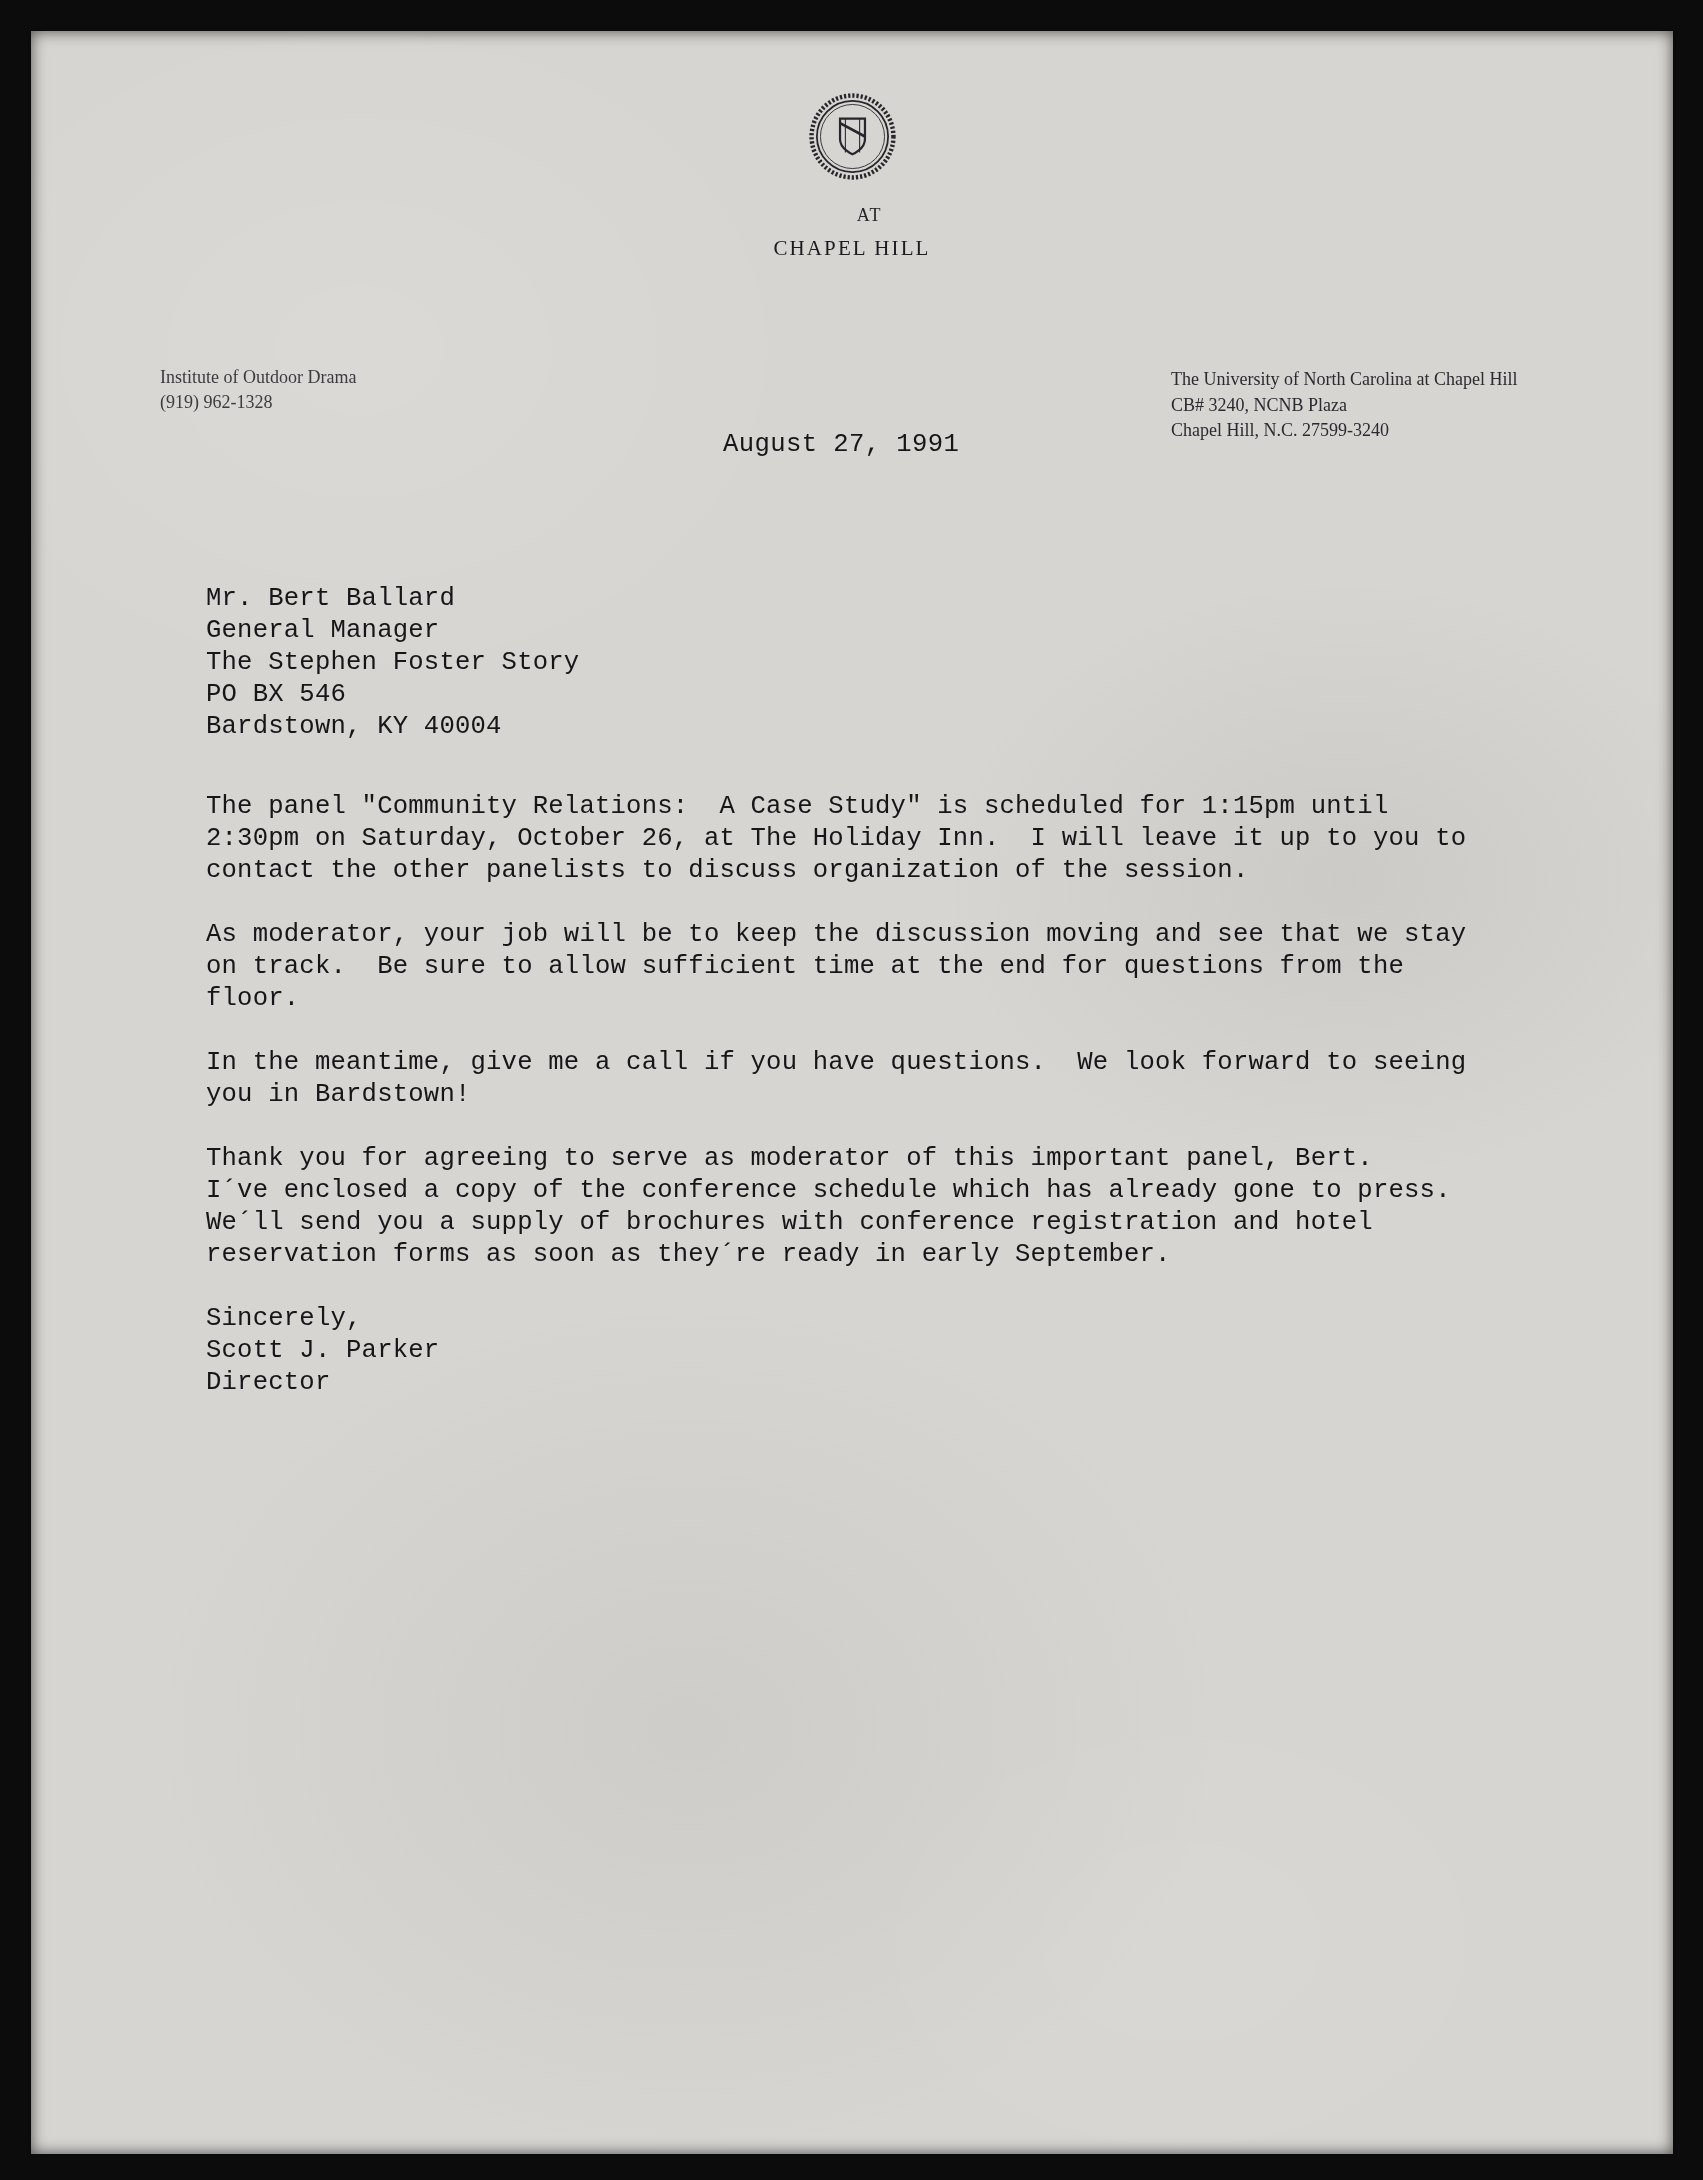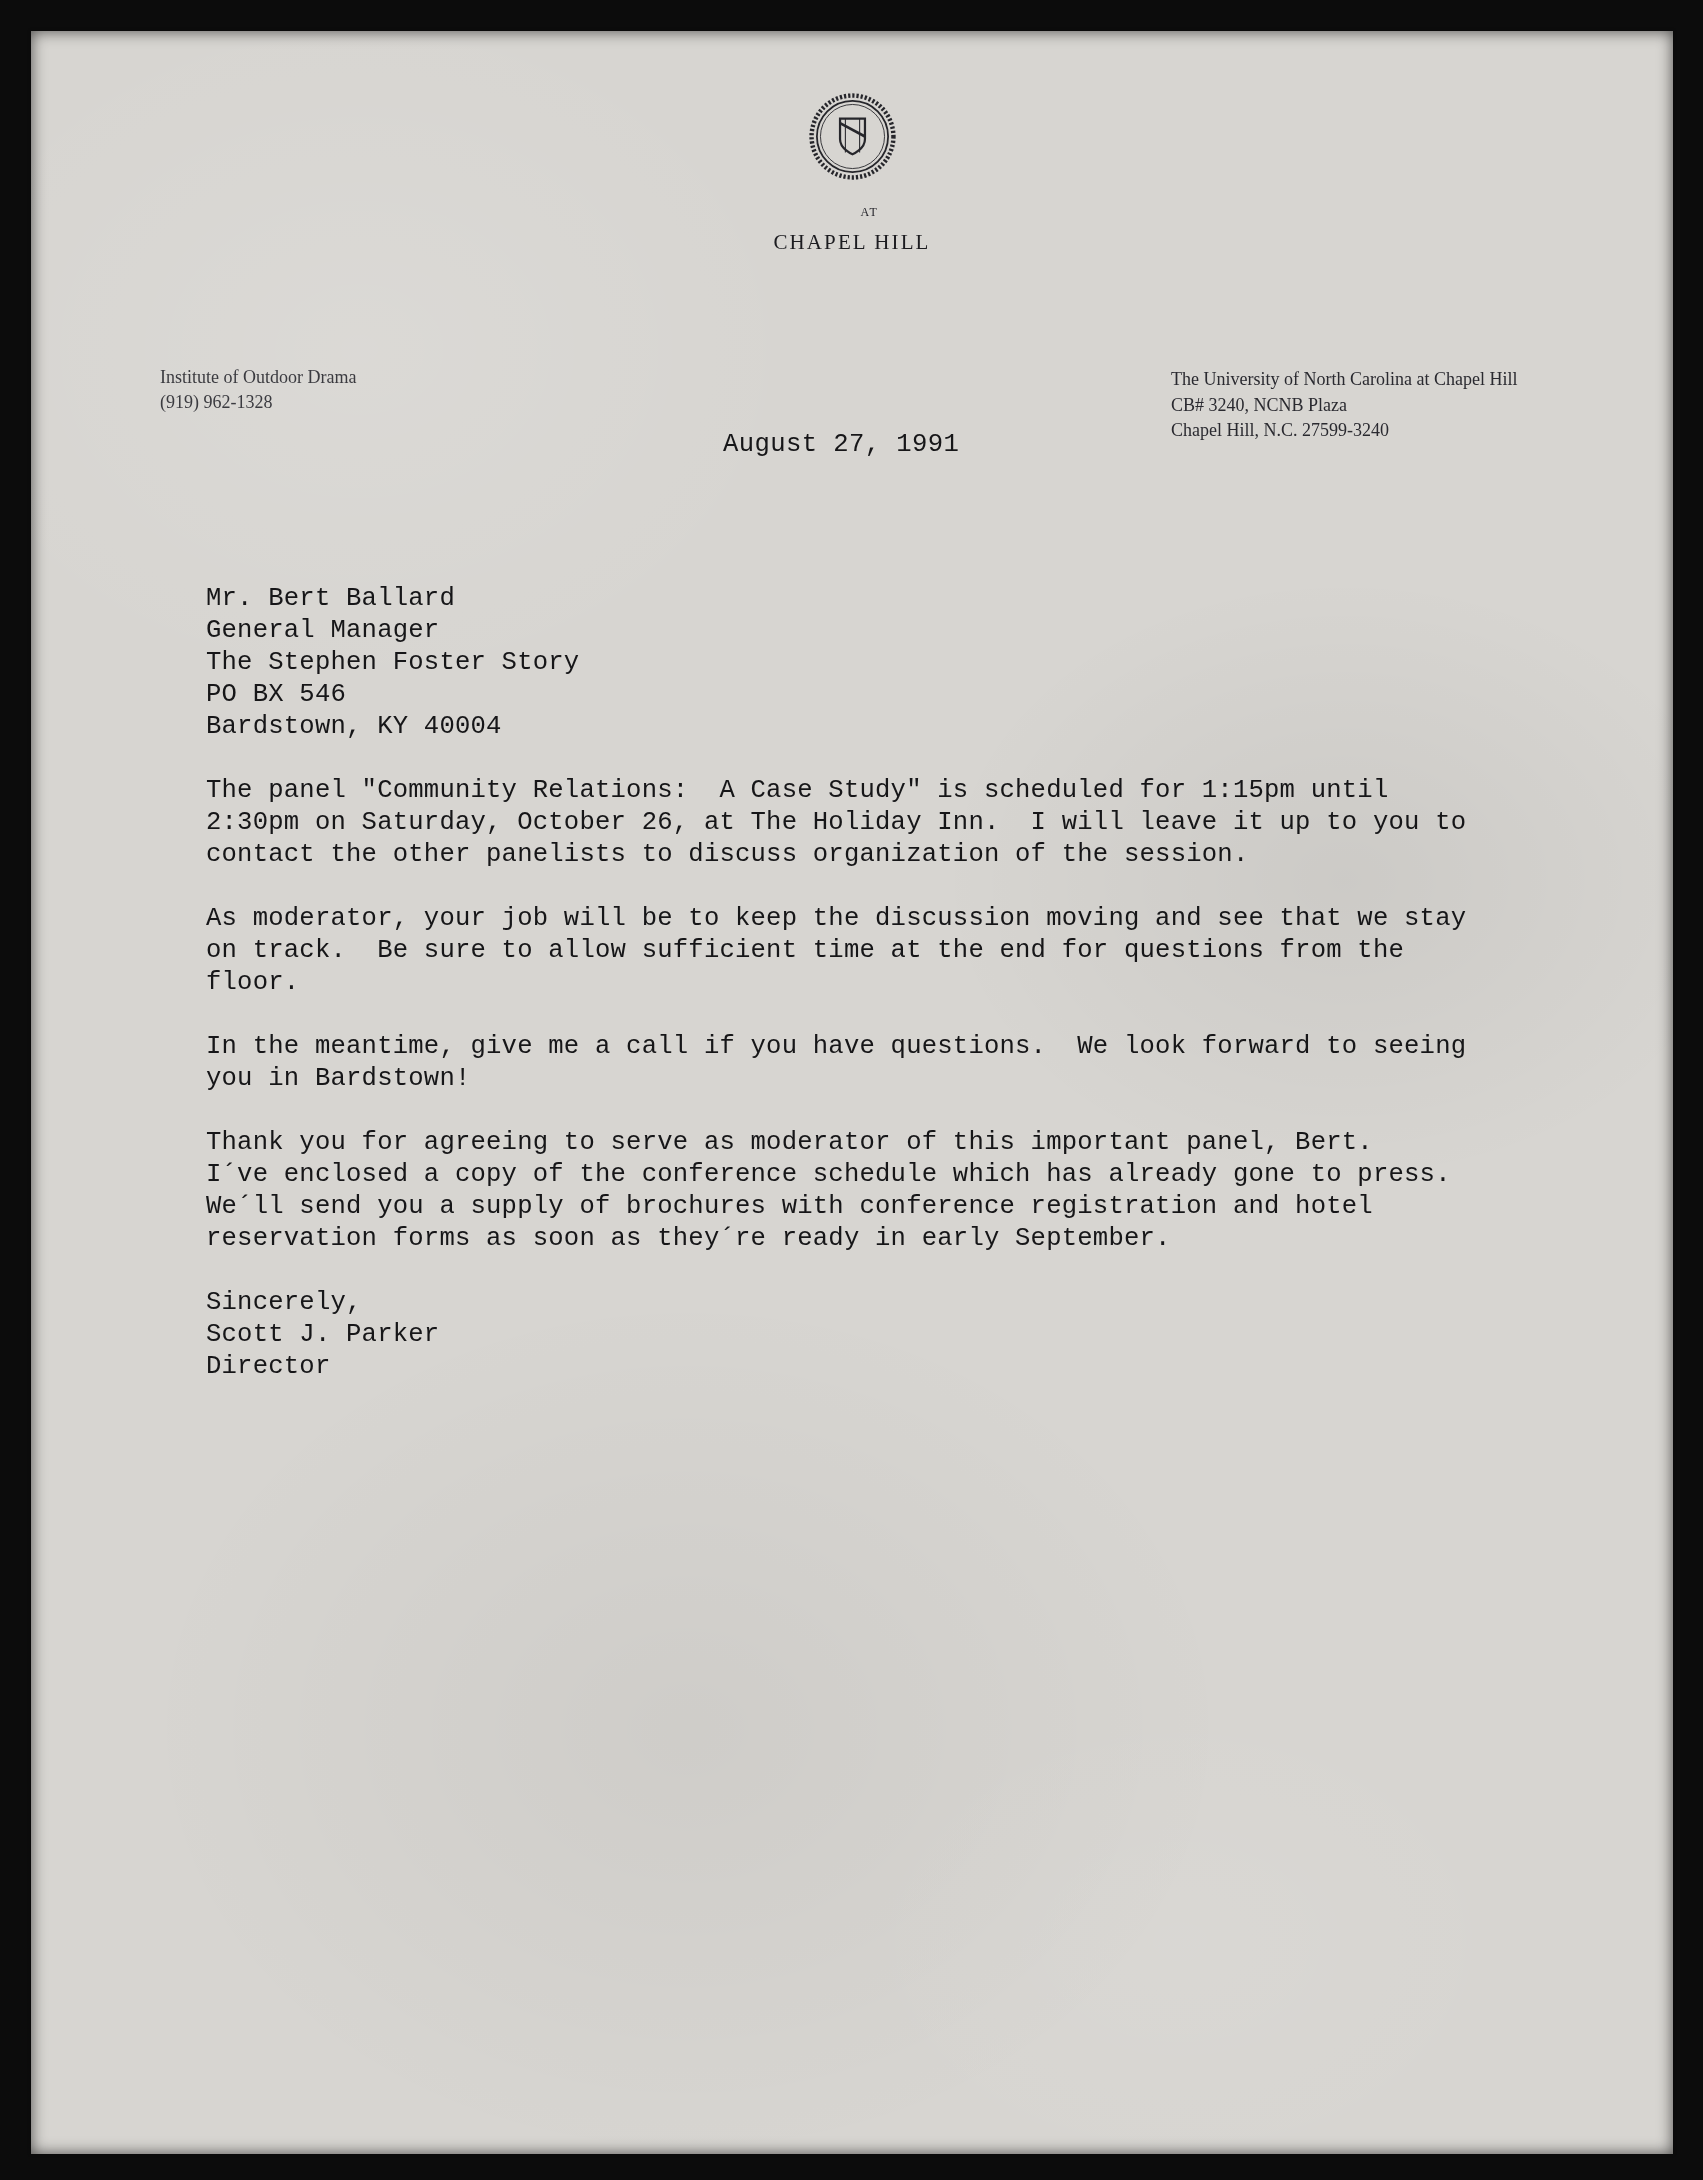--- a/index.html
+++ b/index.html
@@ -43,21 +43,21 @@
     height: 89px;
     margin-bottom: 12px;
   }
   .uni-line1 {
     font-size: 30px;
     letter-spacing: 2.1px;
     color: #1c1c20;
   }
   .uni-line2 {
     margin-top: 12px;
-    font-size: 12px;
+    font-size: 18px;
     letter-spacing: 1.7px;
     color: #24242a;
     padding-left: 35px;
   }
   .uni-line3 {
     margin-top: 10.2px;
     font-size: 21px;
     letter-spacing: 2.1px;
     color: #1c1c20;
   }
@@ -98,21 +98,21 @@
     line-height: 32px;
     letter-spacing: 0.2px;
   }
   .pre {
     white-space: pre-wrap;
   }
   .para {
     margin: 0 0 32px 0;
   }
   .recipient {
-    margin-bottom: 32px;
+    margin-bottom: 48px;
   }
   .salutation {
     margin-bottom: 32px;
   }
   .closing {
     margin-top: 0;
   }
   .signature {
   }
 </style>

